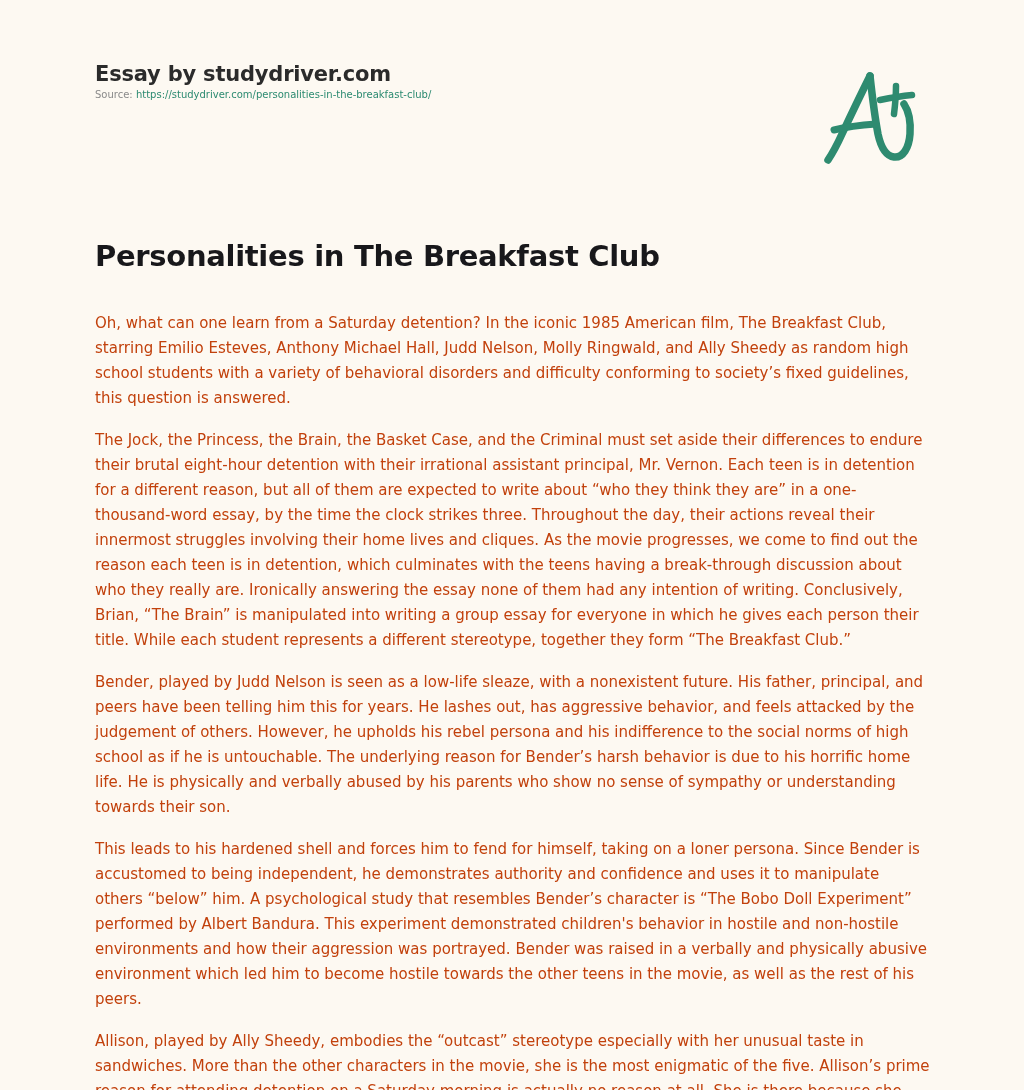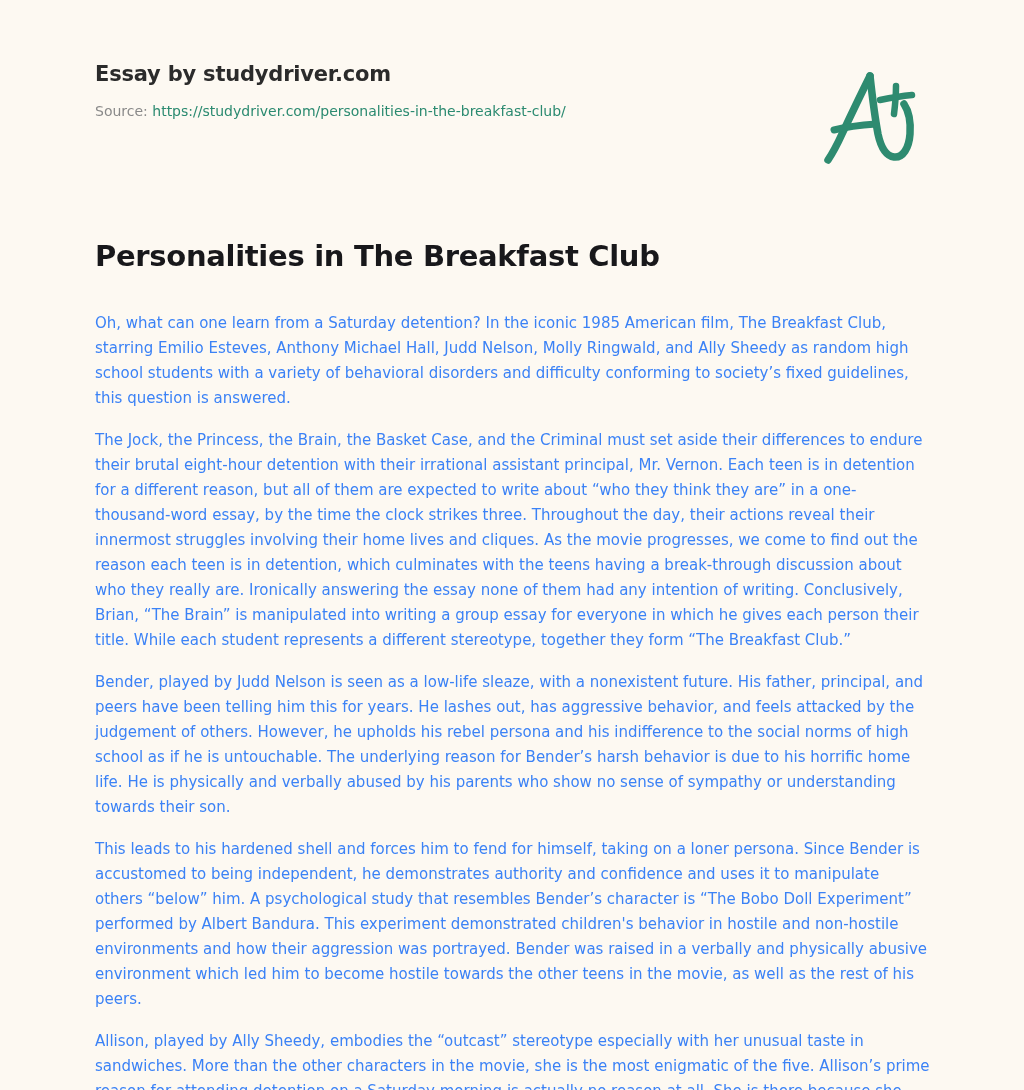--- a/index.html
+++ b/index.html
@@ -42,22 +42,22 @@
     font-family: "DejaVu Sans", sans-serif;
     font-size: 21px;
     font-weight: bold;
     color: #2b2b2b;
     letter-spacing: -0.2px;
     line-height: 1.2;
     margin: 0;
   }
 
   .source-line {
-    margin-top: 15px;
-    font-size: 14px;
+    margin-top: 1px;
+    font-size: 10px;
     line-height: 1.3;
     white-space: nowrap;
   }
 
   .source-label {
     color: #8a8a8a;
   }
 
   .source-url {
     color: #2b8a70;
@@ -98,21 +98,21 @@
 
   .body-copy {
     margin-top: 37px;
   }
 
   .body-copy p {
     margin: 0 0 17px 0;
     font-family: "DejaVu Sans", sans-serif;
     font-size: 15px;
     line-height: 25px;
-    color: #3b82f6;
+    color: #c2410c;
     text-align: left;
   }
 
   .body-copy p:last-child {
     margin-bottom: 0;
   }
 </style>
 </head>
 <body>
 

